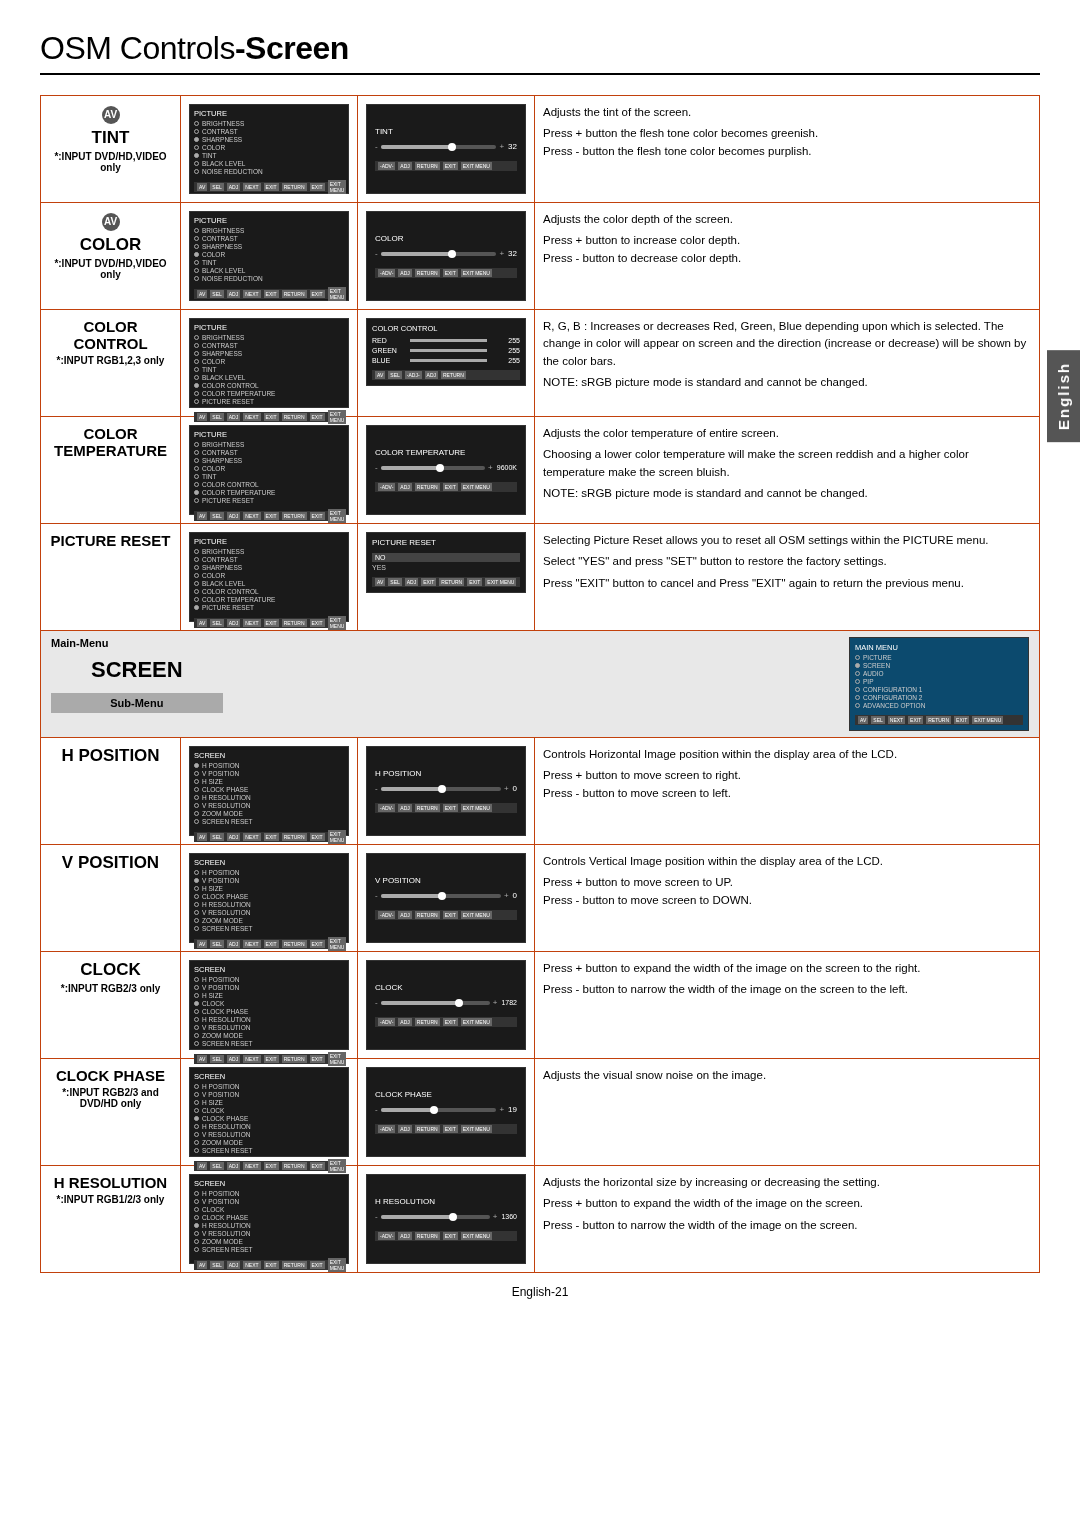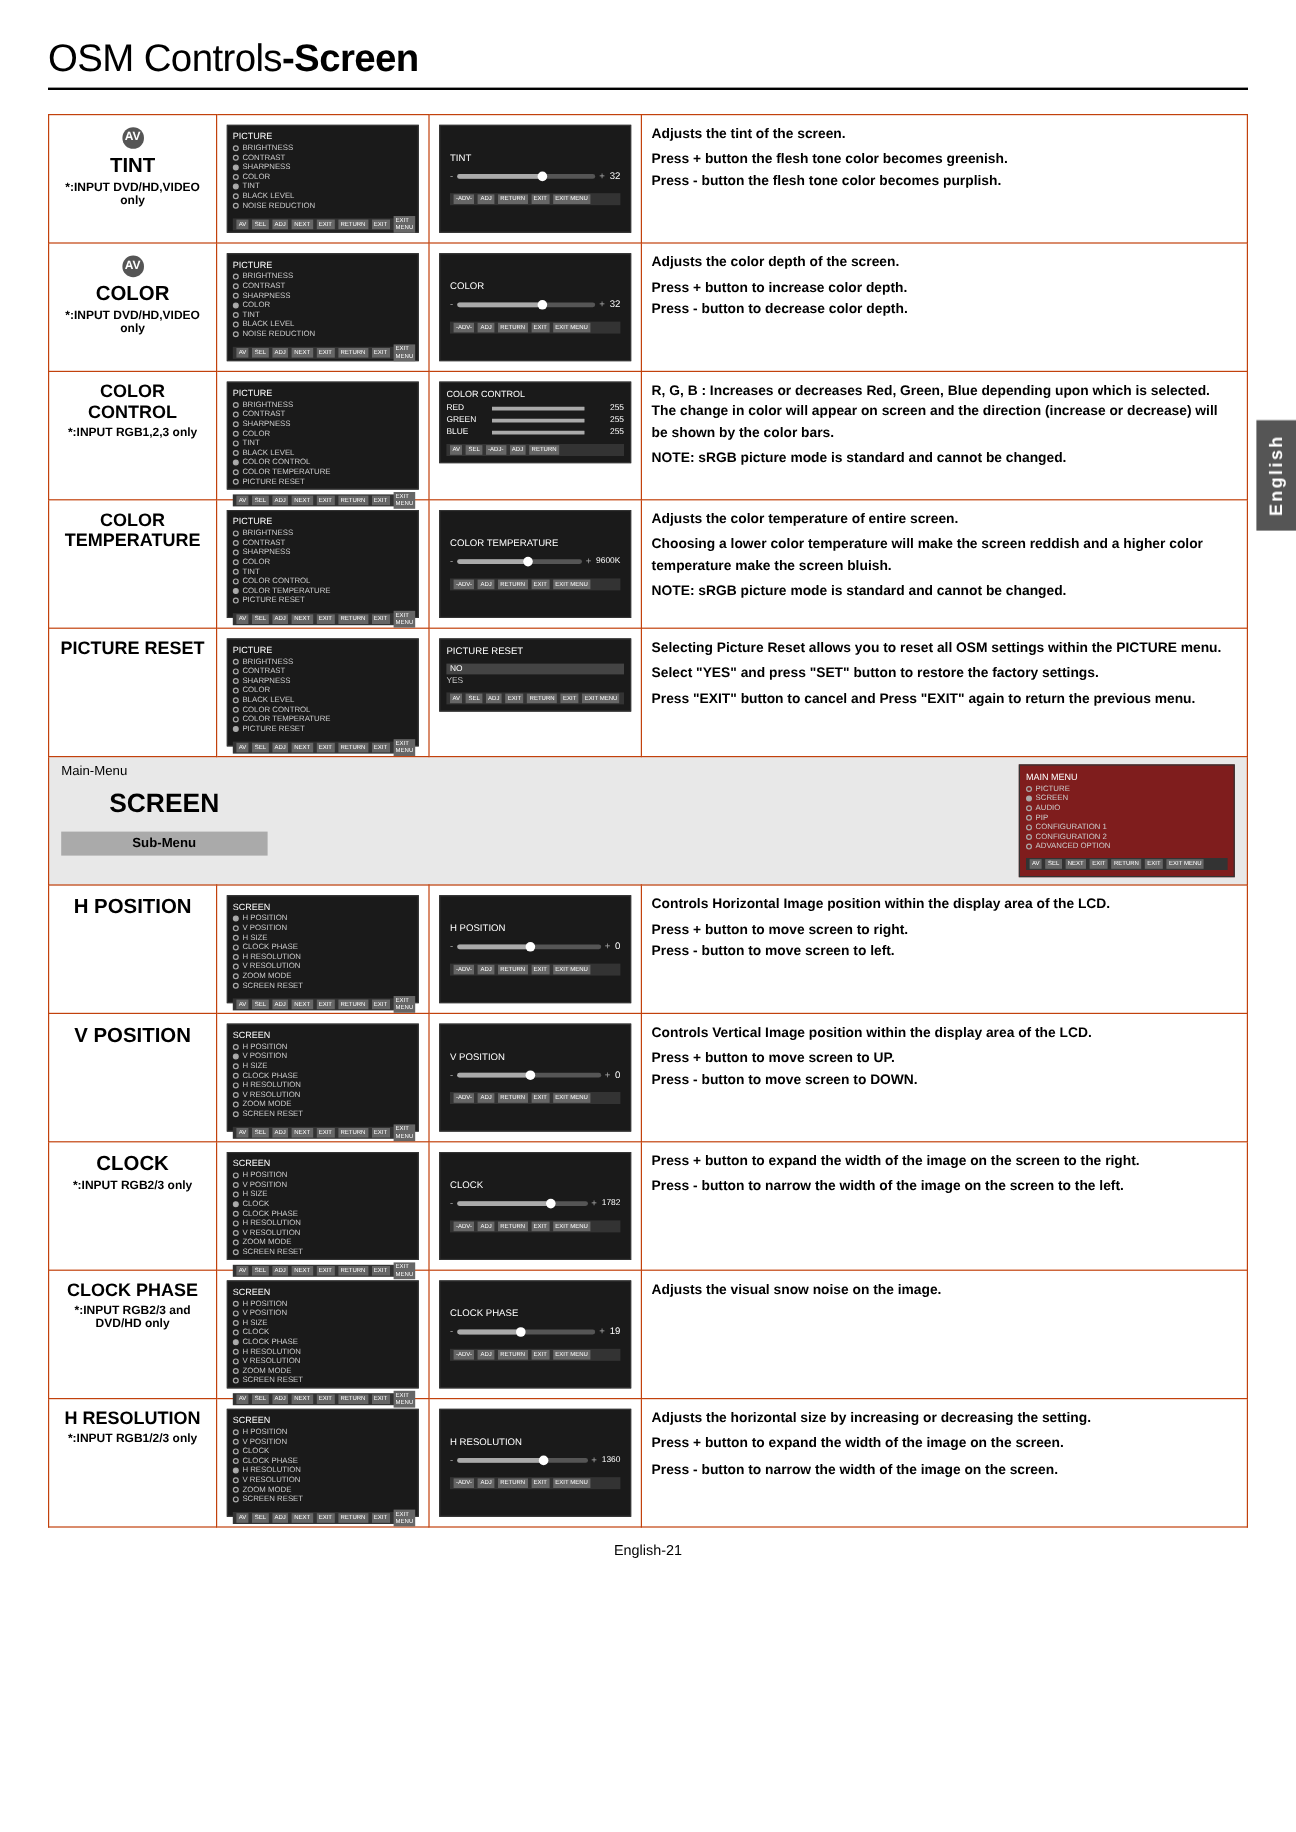--- a/index.html
+++ b/index.html
@@ -163,21 +163,20 @@
       background: #666;
       color: #fff;
       font-size: 5px;
       padding: 1px 2px;
     }
 
     .description-cell {
       font-size: 11.5px;
       line-height: 1.5;
       padding: 8px 12px;
-      font-weight: bold;
     }
 
     .description-cell p { margin-bottom: 4px; }
 
     
     .english-sidebar {
       position: fixed;
       right: 0;
       top: 350px;
       background: #555;
@@ -644,25 +643,25 @@
       <p>Selecting Picture Reset allows you to reset all OSM settings within the PICTURE menu.</p>
       <p>Select "YES" and press "SET" button to restore the factory settings.</p>
       <p>Press "EXIT" button to cancel and Press "EXIT" again to return the previous menu.</p>
     </td>
   </tr>
 
   <tr>
     <td colspan="4" style="background:#e8e8e8; padding:6px 10px;">
       <div style="display:flex; justify-content:space-between; align-items:flex-start;">
         <div>
-          <div style="font-size:11px; font-weight:normal; margin-bottom:2px;">Main-Menu</div>
+          <div style="font-size:11px; font-weight:bold; margin-bottom:2px;">Main-Menu</div>
           <div style="font-size:22px; font-weight:bold; text-align:center; padding:6px 40px; background:#e8e8e8;">SCREEN</div>
           <div style="font-size:11px; font-weight:bold; background:#aaa; text-align:center; padding:4px 40px; margin-top:4px;">Sub-Menu</div>
         </div>
-        <div style="background:#7f1d1d; border:1px solid #333; padding:5px; width:180px;">
+        <div style="background:#0c4a6e; border:1px solid #333; padding:5px; width:180px;">
           <div style="color:#fff;font-size:7.5px;margin-bottom:2px;">MAIN MENU</div>
           <div class="menu-row">
                 <span class="dot"></span>
                 <span>PICTURE</span>
               </div>
           <div class="menu-row">
                 <span class="dot filled"></span>
                 <span>SCREEN</span>
               </div>
           <div class="menu-row">

